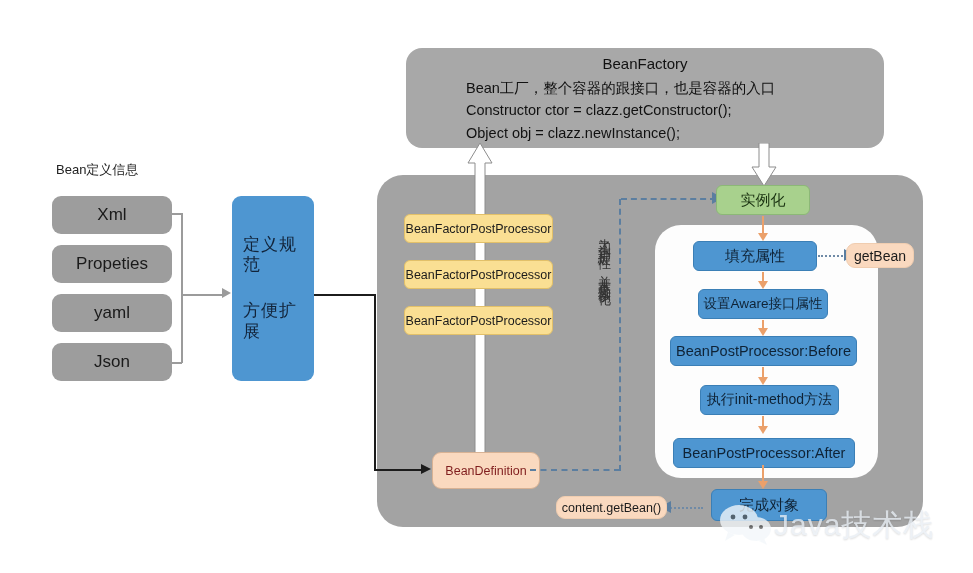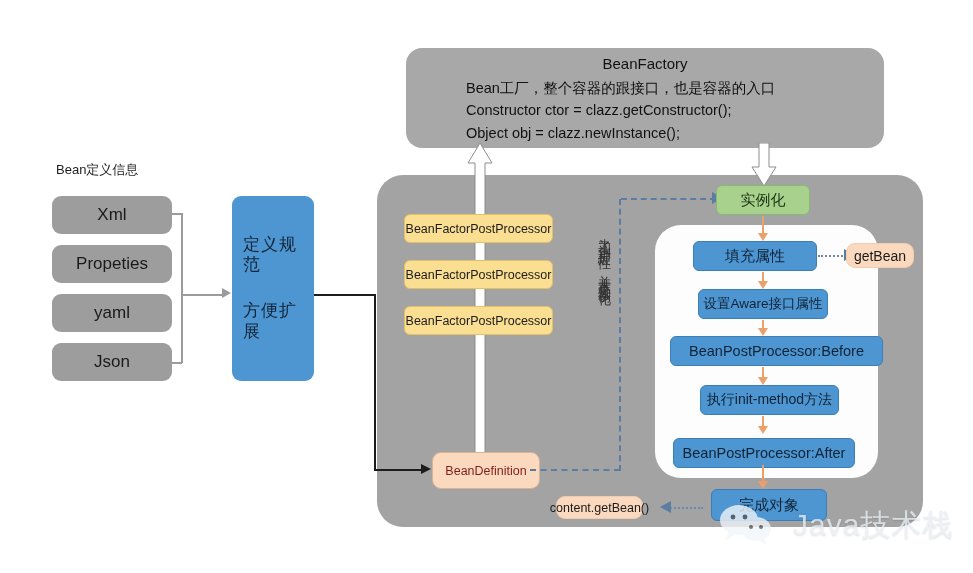--- a/index.html
+++ b/index.html
@@ -132,21 +132,21 @@
     left:716px;top:185px;width:94px;height:30px;
     background:#a8d18d;border:1px solid #8cb877;border-radius:6px;
     color:#18300f;font-size:15px;
   }
   .lc{
     background:#4e96d1;border:1px solid #3b7fb6;border-radius:6px;
     color:#0f2336;font-size:14px;
   }
   .lc.fill{left:693px;top:241px;width:124px;height:30px;font-size:15px;}
   .lc.aware{left:698px;top:289px;width:130px;height:30px;font-size:13.5px;}
-  .lc.before{left:670px;top:336px;width:213px;height:30px;font-size:14.5px;text-align:right;}
+  .lc.before{left:670px;top:336px;width:187px;height:30px;font-size:14.5px;text-align:right;}
   .lc.init{left:700px;top:385px;width:139px;height:30px;font-size:14px;}
   .lc.after{left:673px;top:438px;width:182px;height:30px;font-size:14.5px;}
   .lc.done{left:711px;top:489px;width:116px;height:32px;font-size:15px;}
 
   
   .oarr{position:absolute;}
   .oarr .shaft{position:absolute;left:0;top:0;width:2px;background:#eba06a;}
   .oarr .head{
     position:absolute;left:-4px;width:0;height:0;
     border-left:5px solid transparent;border-right:5px solid transparent;
@@ -167,26 +167,26 @@
   .dot-head2{
     left:660px;top:501px;width:0;height:0;
     border-top:6px solid transparent;border-bottom:6px solid transparent;
     border-right:11px solid #5b7ea0;
   }
 
   .peach{
     background:#fad9bf;color:#1b1b1b;border:1px solid #f0cdb0;
   }
   .populate{left:846px;top:243px;width:68px;height:25px;font-size:14px;}
-  .getbean{left:556px;top:496px;width:87px;height:23px;font-size:12.5px;}
+  .getbean{left:556px;top:496px;width:111px;height:23px;font-size:12.5px;}
 
   
   .watermark{
     left:718px;top:494px;width:255px;height:62px;
-    display:flex;align-items:center;gap:19px;opacity:.78;pointer-events:none;
+    display:flex;align-items:center;gap:0;opacity:.78;pointer-events:none;
   }
   .wm-text{
     font-size:30px;color:#e8eef4;letter-spacing:1px;
     text-shadow:0 1px 2px rgba(0,0,0,.18);white-space:nowrap;
   }
   .wm-logo{position:relative;width:56px;height:42px;flex:0 0 56px;}
 </style>
 </head>
 <body>
 

